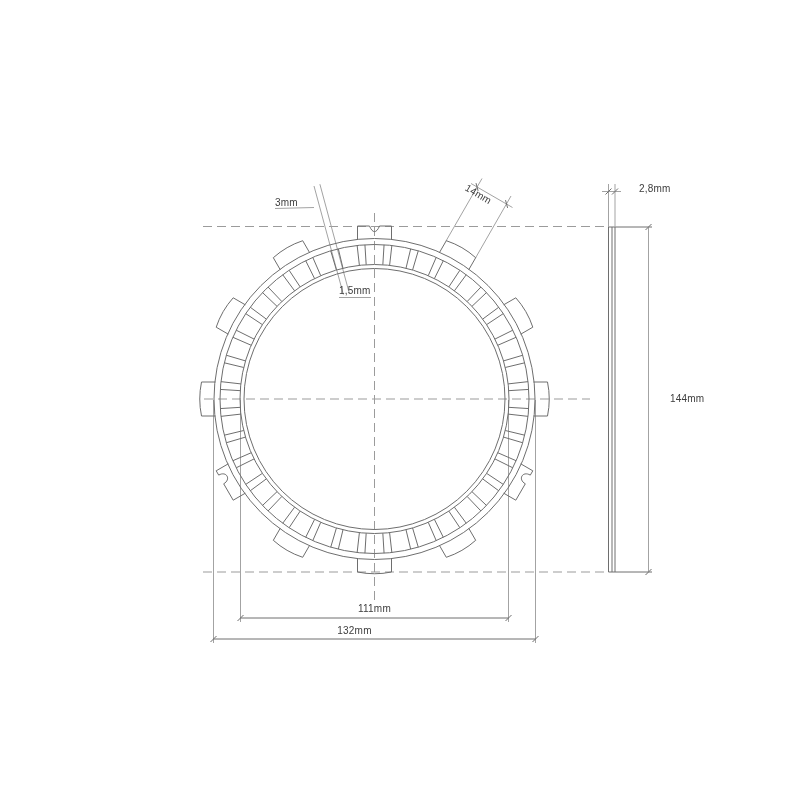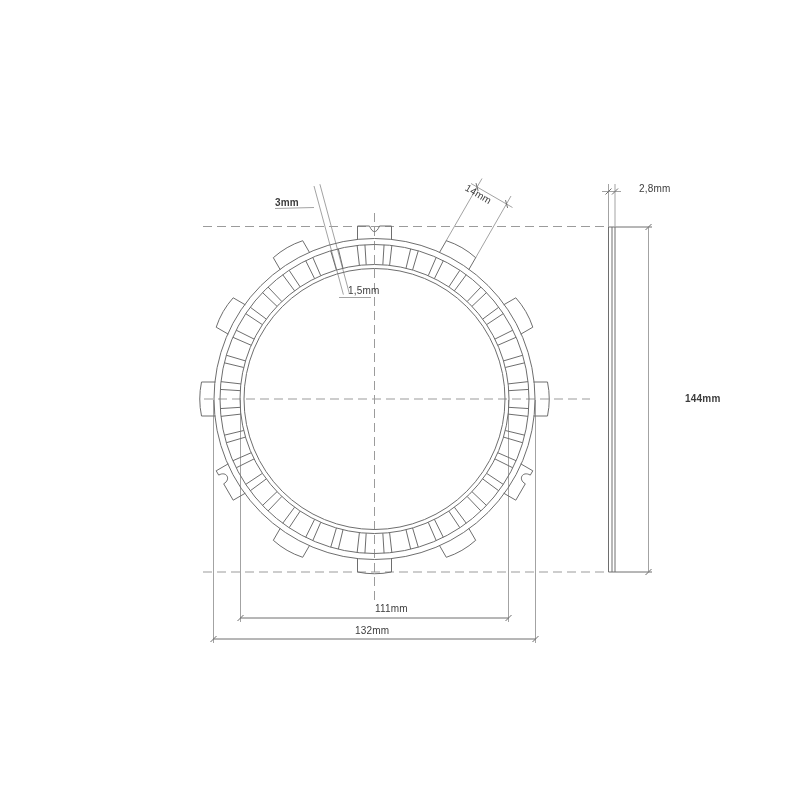--- a/index.html
+++ b/index.html
@@ -24,22 +24,21 @@
   }
   .lbl {
     position: absolute;
     font-size: 10px;
     line-height: 11px;
     color: #3d3d3d;
     white-space: nowrap;
     letter-spacing: 0.2px;
   }
   .lbl-center {
-    text-align: left;
-    margin-left: 24px;
+    text-align: center;
   }
   #lbl-14mm {
     transform: rotate(31deg);
     transform-origin: 0 0;
   }
 </style>
 </head>
 <body>
 
 <div id="stage">
@@ -163,26 +162,26 @@
       <path d="M 309.7 252.8 L 302.7 240.7 Q 286.3 246.1 273.3 257.7 L 280.3 269.8" fill="none" stroke="#6e6e6e" stroke-width="1" stroke-linejoin="round"></path>
       <path d="M 245.3 304.8 L 233.2 297.8 Q 221.6 310.8 216.2 327.2 L 228.3 334.2" fill="none" stroke="#6e6e6e" stroke-width="1" stroke-linejoin="round"></path>
       <path d="M 215.5 382.0 L 201.5 382.0 Q 198.0 399.0 201.5 416.0 L 215.5 416.0" fill="none" stroke="#6e6e6e" stroke-width="1" stroke-linejoin="round"></path>
       <path d="M 228.3 463.8 L 216.2 470.8 L 218.7 475.1 C 226.5 470.6 231.5 479.3 223.7 483.8 L 233.2 500.2 L 245.3 493.2" fill="none" stroke="#6e6e6e" stroke-width="1" stroke-linejoin="round"></path>
       <path d="M 280.3 528.2 L 273.3 540.3 Q 286.2 551.9 302.7 557.3 L 309.7 545.2" fill="none" stroke="#6e6e6e" stroke-width="1" stroke-linejoin="round"></path>
       <path d="M 357.5 558.0 L 357.5 572.0 Q 374.5 575.5 391.5 572.0 L 391.5 558.0" fill="none" stroke="#6e6e6e" stroke-width="1" stroke-linejoin="round"></path>
       <path d="M 439.3 545.2 L 446.3 557.3 Q 462.8 551.9 475.7 540.3 L 468.7 528.2" fill="none" stroke="#6e6e6e" stroke-width="1" stroke-linejoin="round"></path>
       <path d="M 503.7 493.2 L 515.8 500.2 L 525.3 483.8 C 517.5 479.3 522.5 470.6 530.3 475.1 L 532.8 470.8 L 520.7 463.8" fill="none" stroke="#6e6e6e" stroke-width="1" stroke-linejoin="round"></path>
     </svg>
 
-  <div class="lbl" id="lbl-3mm" style="left:275px; top:197px;font-weight:bold;">3mm</div>
+  <div class="lbl" id="lbl-3mm" style="left:275px; top:197px;">3mm</div>
 
-  <div class="lbl" id="lbl-15mm" style="left:348px; top:285px;">1,5mm</div>
+  <div class="lbl" id="lbl-15mm" style="left:339px; top:285px;">1,5mm</div>
 
   <div class="lbl" id="lbl-14mm" style="left:469px; top:182px;">14mm</div>
 
   <div class="lbl" id="lbl-28mm" style="left:639px; top:183px;">2,8mm</div>
 
-  <div class="lbl" id="lbl-144mm" style="left:685px; top:393px;font-weight:bold;">144mm</div>
+  <div class="lbl" id="lbl-144mm" style="left:670px; top:393px;">144mm</div>
 
   <div class="lbl lbl-center" id="lbl-111mm" style="left:351px; top:603px; width:47px;">111mm</div>
 
   <div class="lbl lbl-center" id="lbl-132mm" style="left:331px; top:625px; width:47px;">132mm</div>
 </div>
 
 </body></html>

